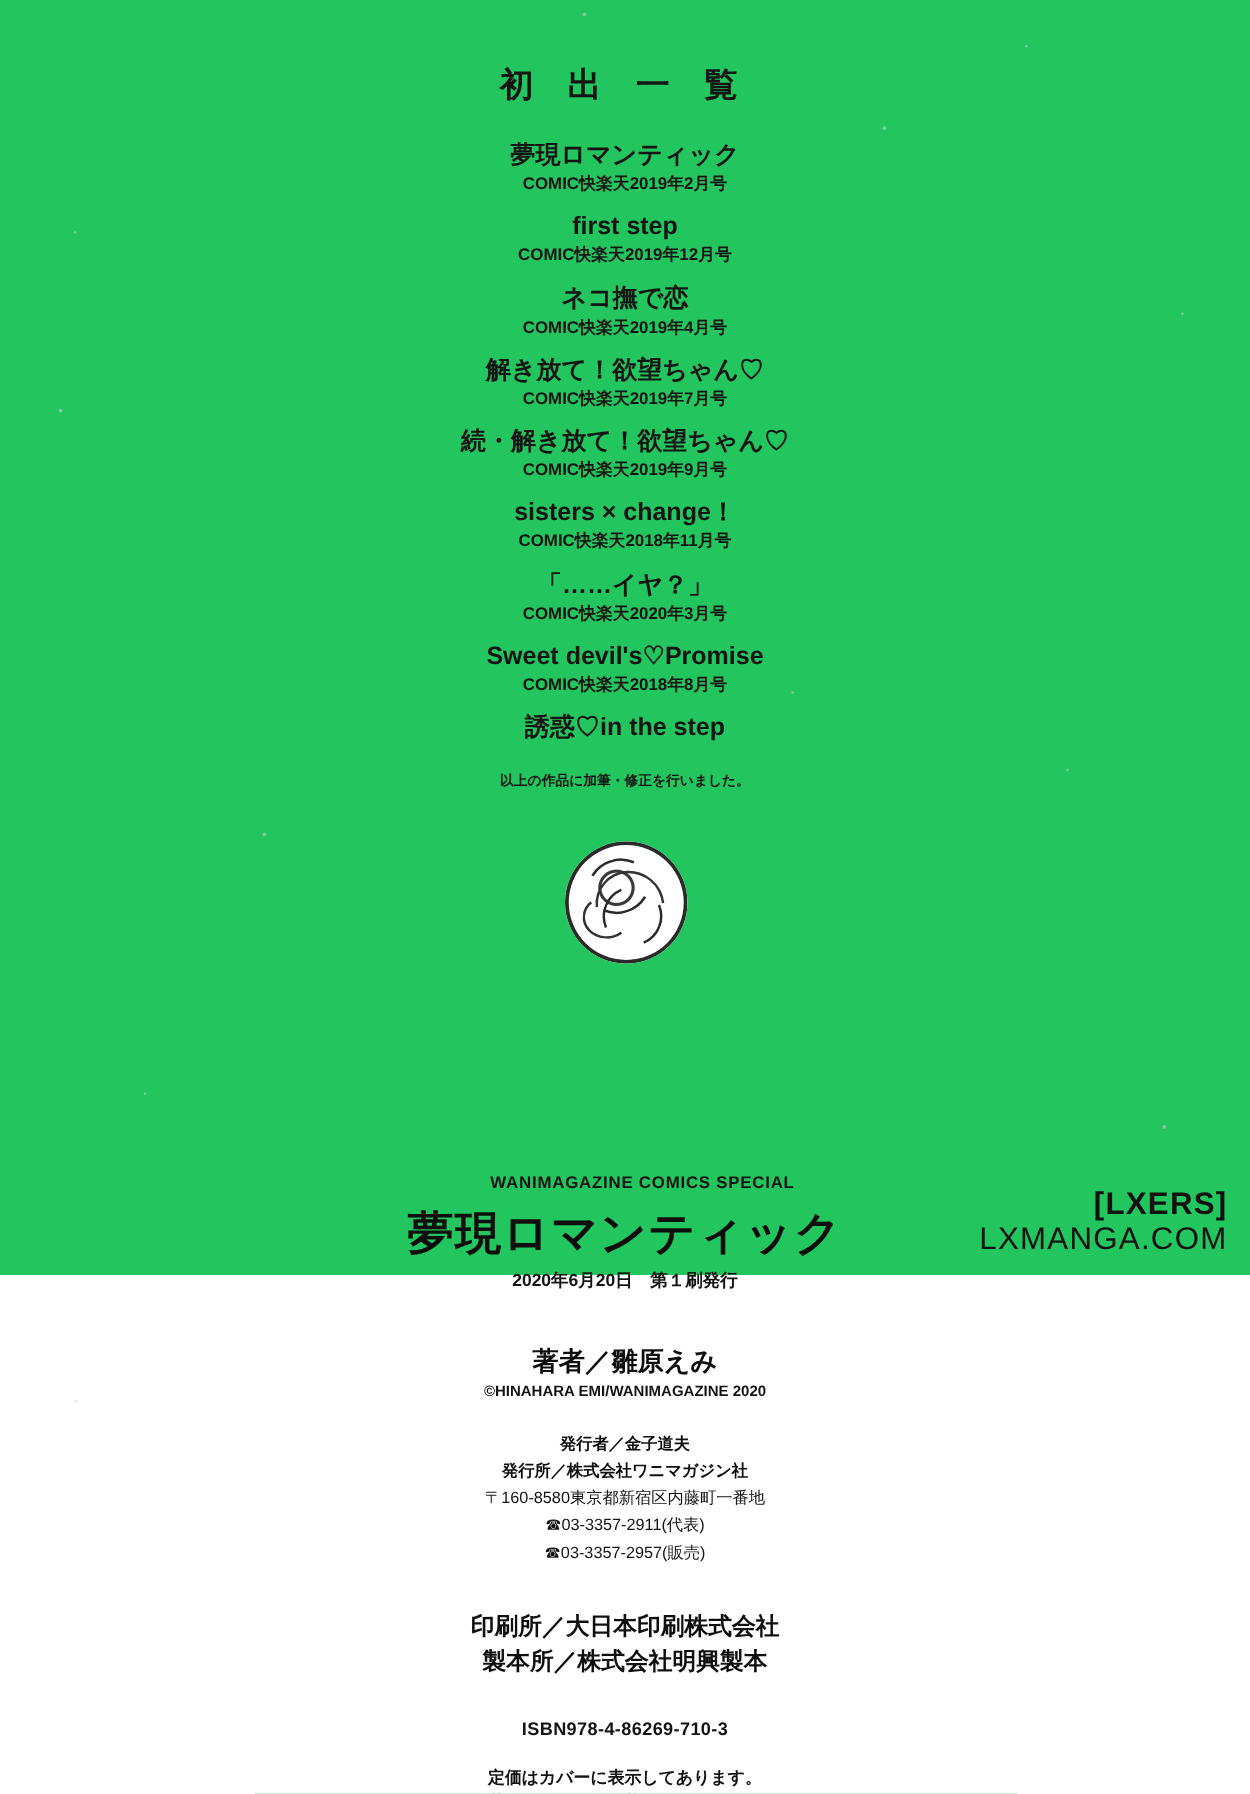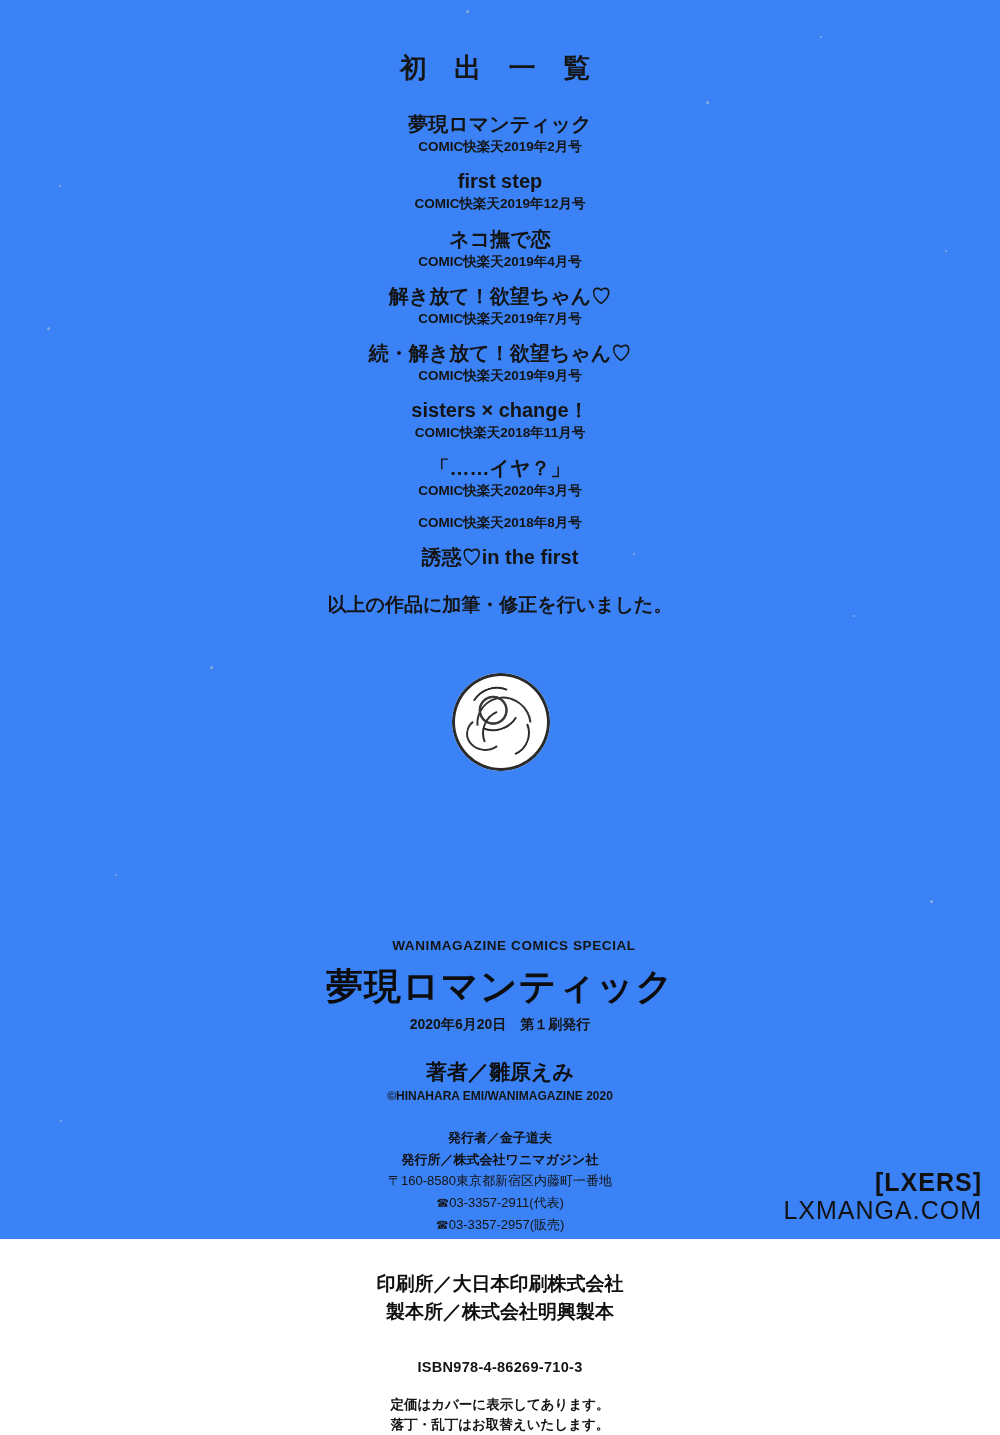--- a/index.html
+++ b/index.html
@@ -11,22 +11,22 @@
     height: 1435px;
     background: #ffffff;
     font-family: "Liberation Sans", sans-serif;
     color: #111111;
     position: relative;
     overflow: hidden;
   }
   .page {
     position: relative;
     width: 1000px;
-    height: 1239px;
-    background: #3b82f6;
+    height: 1020px;
+    background: #22c55e;
   }
   
   .speck {
     position: absolute;
     background: #cfcfcf;
     border-radius: 50%;
     opacity: .55;
   }
 
   
@@ -54,21 +54,21 @@
     line-height: 1.25;
   }
   .credit-source {
     font-size: 13.5px;
     font-weight: bold;
     color: #141414;
     line-height: 1.5;
   }
   .credits-note {
     margin-top: 22px;
-    font-size: 19px;
+    font-size: 11px;
     font-weight: bold;
     color: #141414;
   }
 
   
   .seal {
     position: absolute;
     left: 452px;
     top: 673px;
     width: 98px;
@@ -115,21 +115,21 @@
   }
   .colo-date {
     font-size: 14px;
     font-weight: bold;
     margin-top: 4px;
     color: #141414;
   }
   .colo-author {
     font-size: 21px;
     font-weight: bold;
-    margin-top: 24px;
+    margin-top: 41px;
     color: #0f0f0f;
   }
   .colo-copyright {
     font-size: 12px;
     font-weight: bold;
     margin-top: 3px;
     color: #141414;
   }
   .colo-pub-line {
     font-size: 13px;
@@ -232,24 +232,25 @@
     </div>
     <div class="credit-item">
       <div class="credit-work">sisters × change！</div>
       <div class="credit-source">COMIC快楽天2018年11月号</div>
     </div>
     <div class="credit-item">
       <div class="credit-work">「……イヤ？」</div>
       <div class="credit-source">COMIC快楽天2020年3月号</div>
     </div>
     <div class="credit-item">
+      <div class="credit-work">Sweet devil's♡Promise</div>
       <div class="credit-source">COMIC快楽天2018年8月号</div>
     </div>
     <div class="credit-item">
-      <div class="credit-work">誘惑♡in the first</div>
+      <div class="credit-work">誘惑♡in the step</div>
     </div>
 
     <div class="credits-note">以上の作品に加筆・修正を行いました。</div>
   </section>
 
   <div class="seal">
     <span class="swirl s1"></span>
     <span class="swirl s2"></span>
     <span class="swirl s3"></span>
     <span class="swirl s4"></span>

